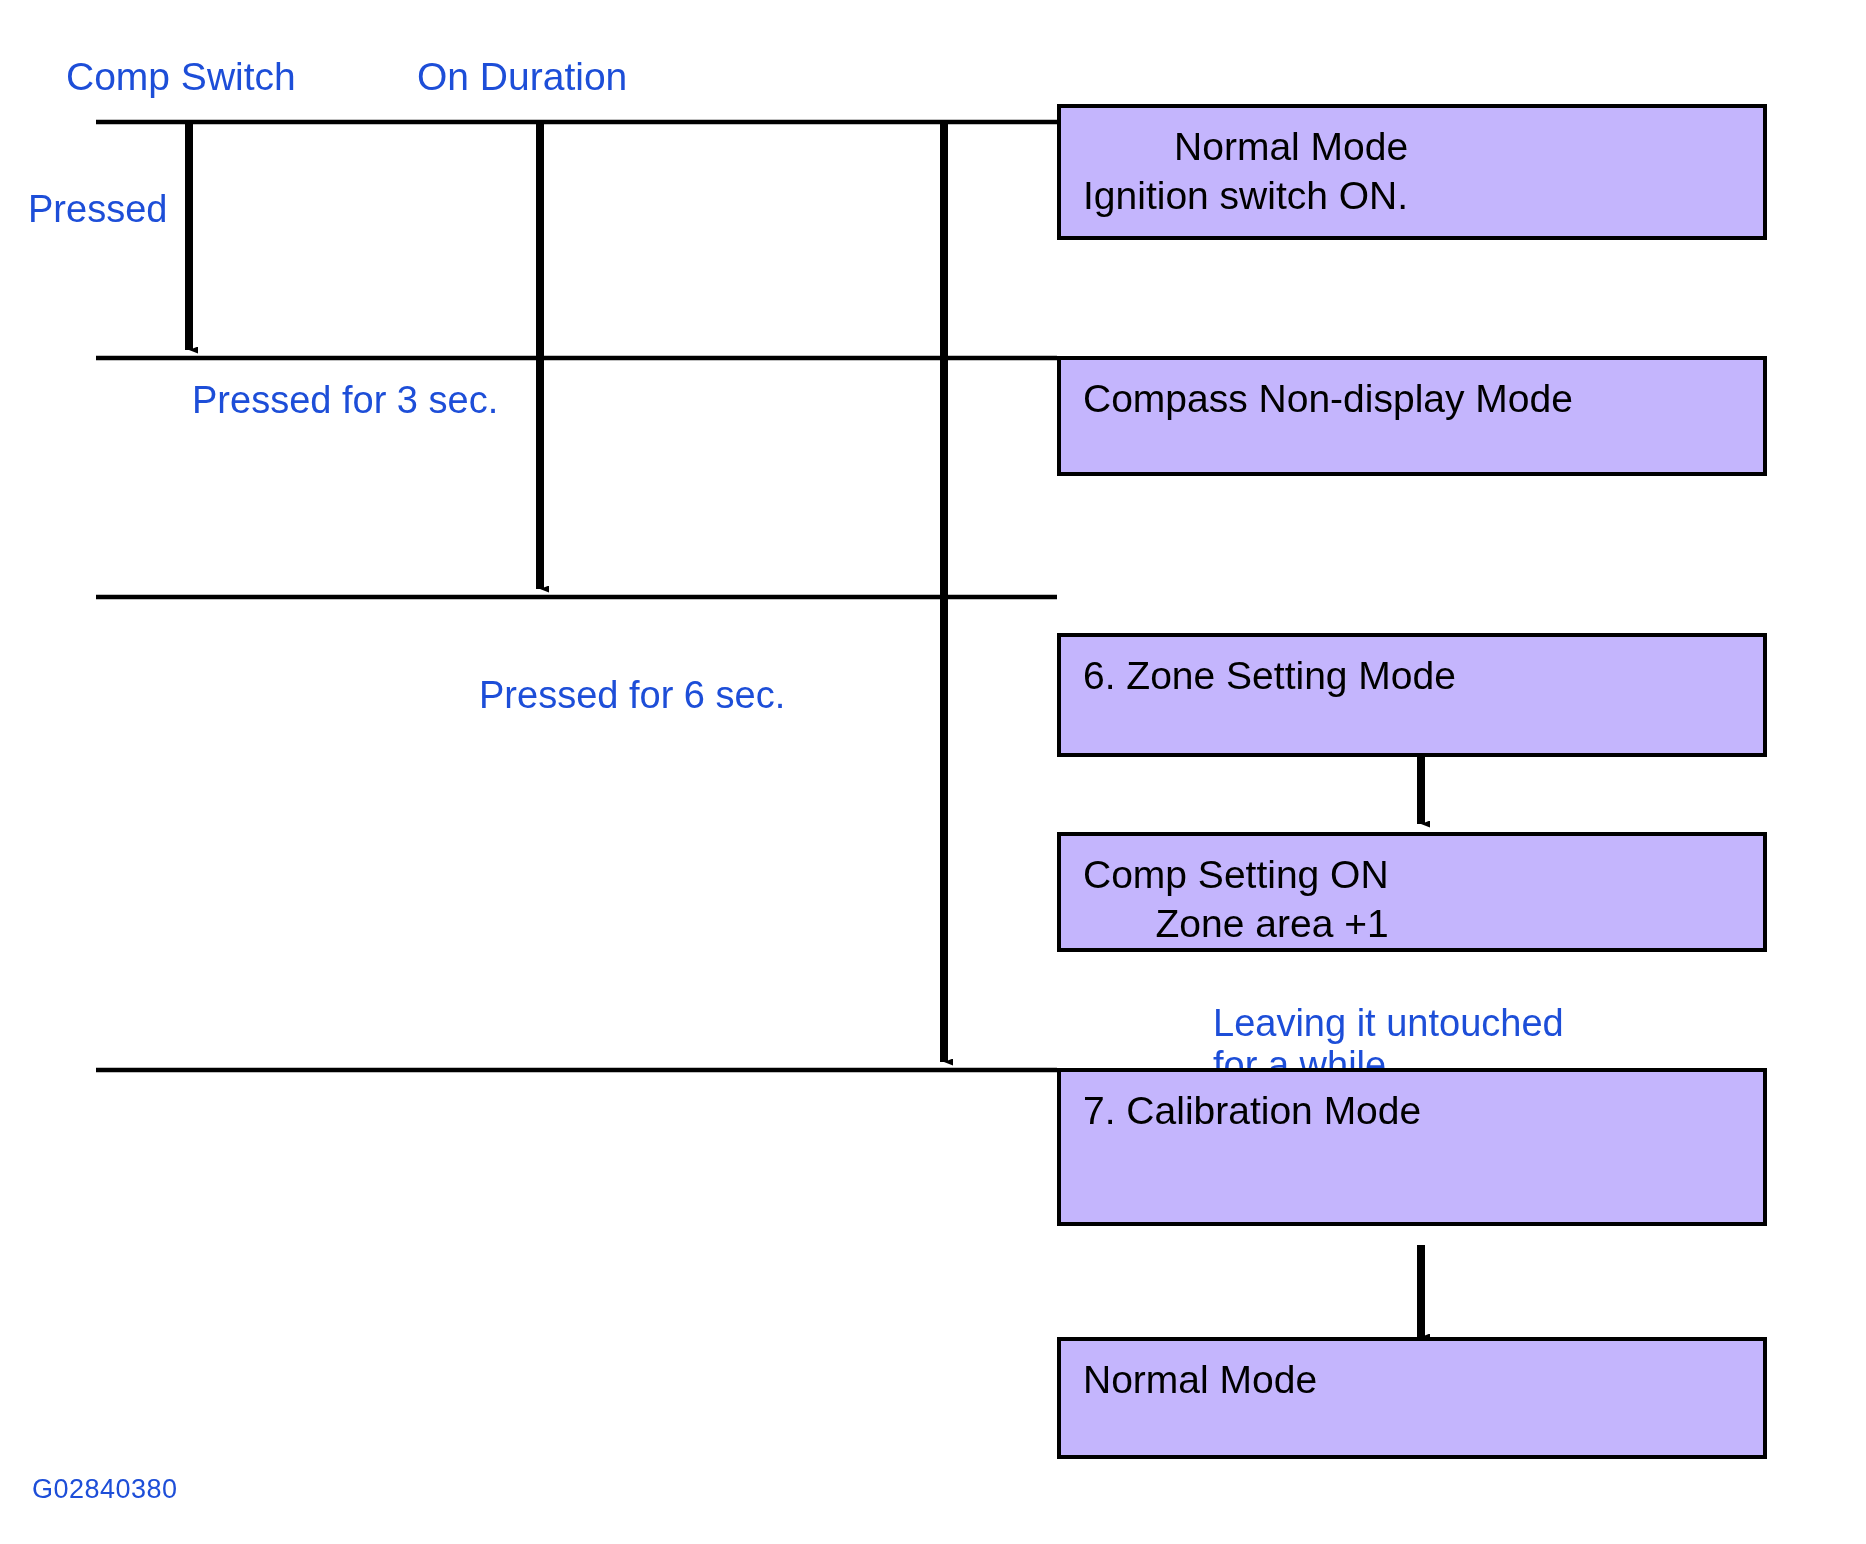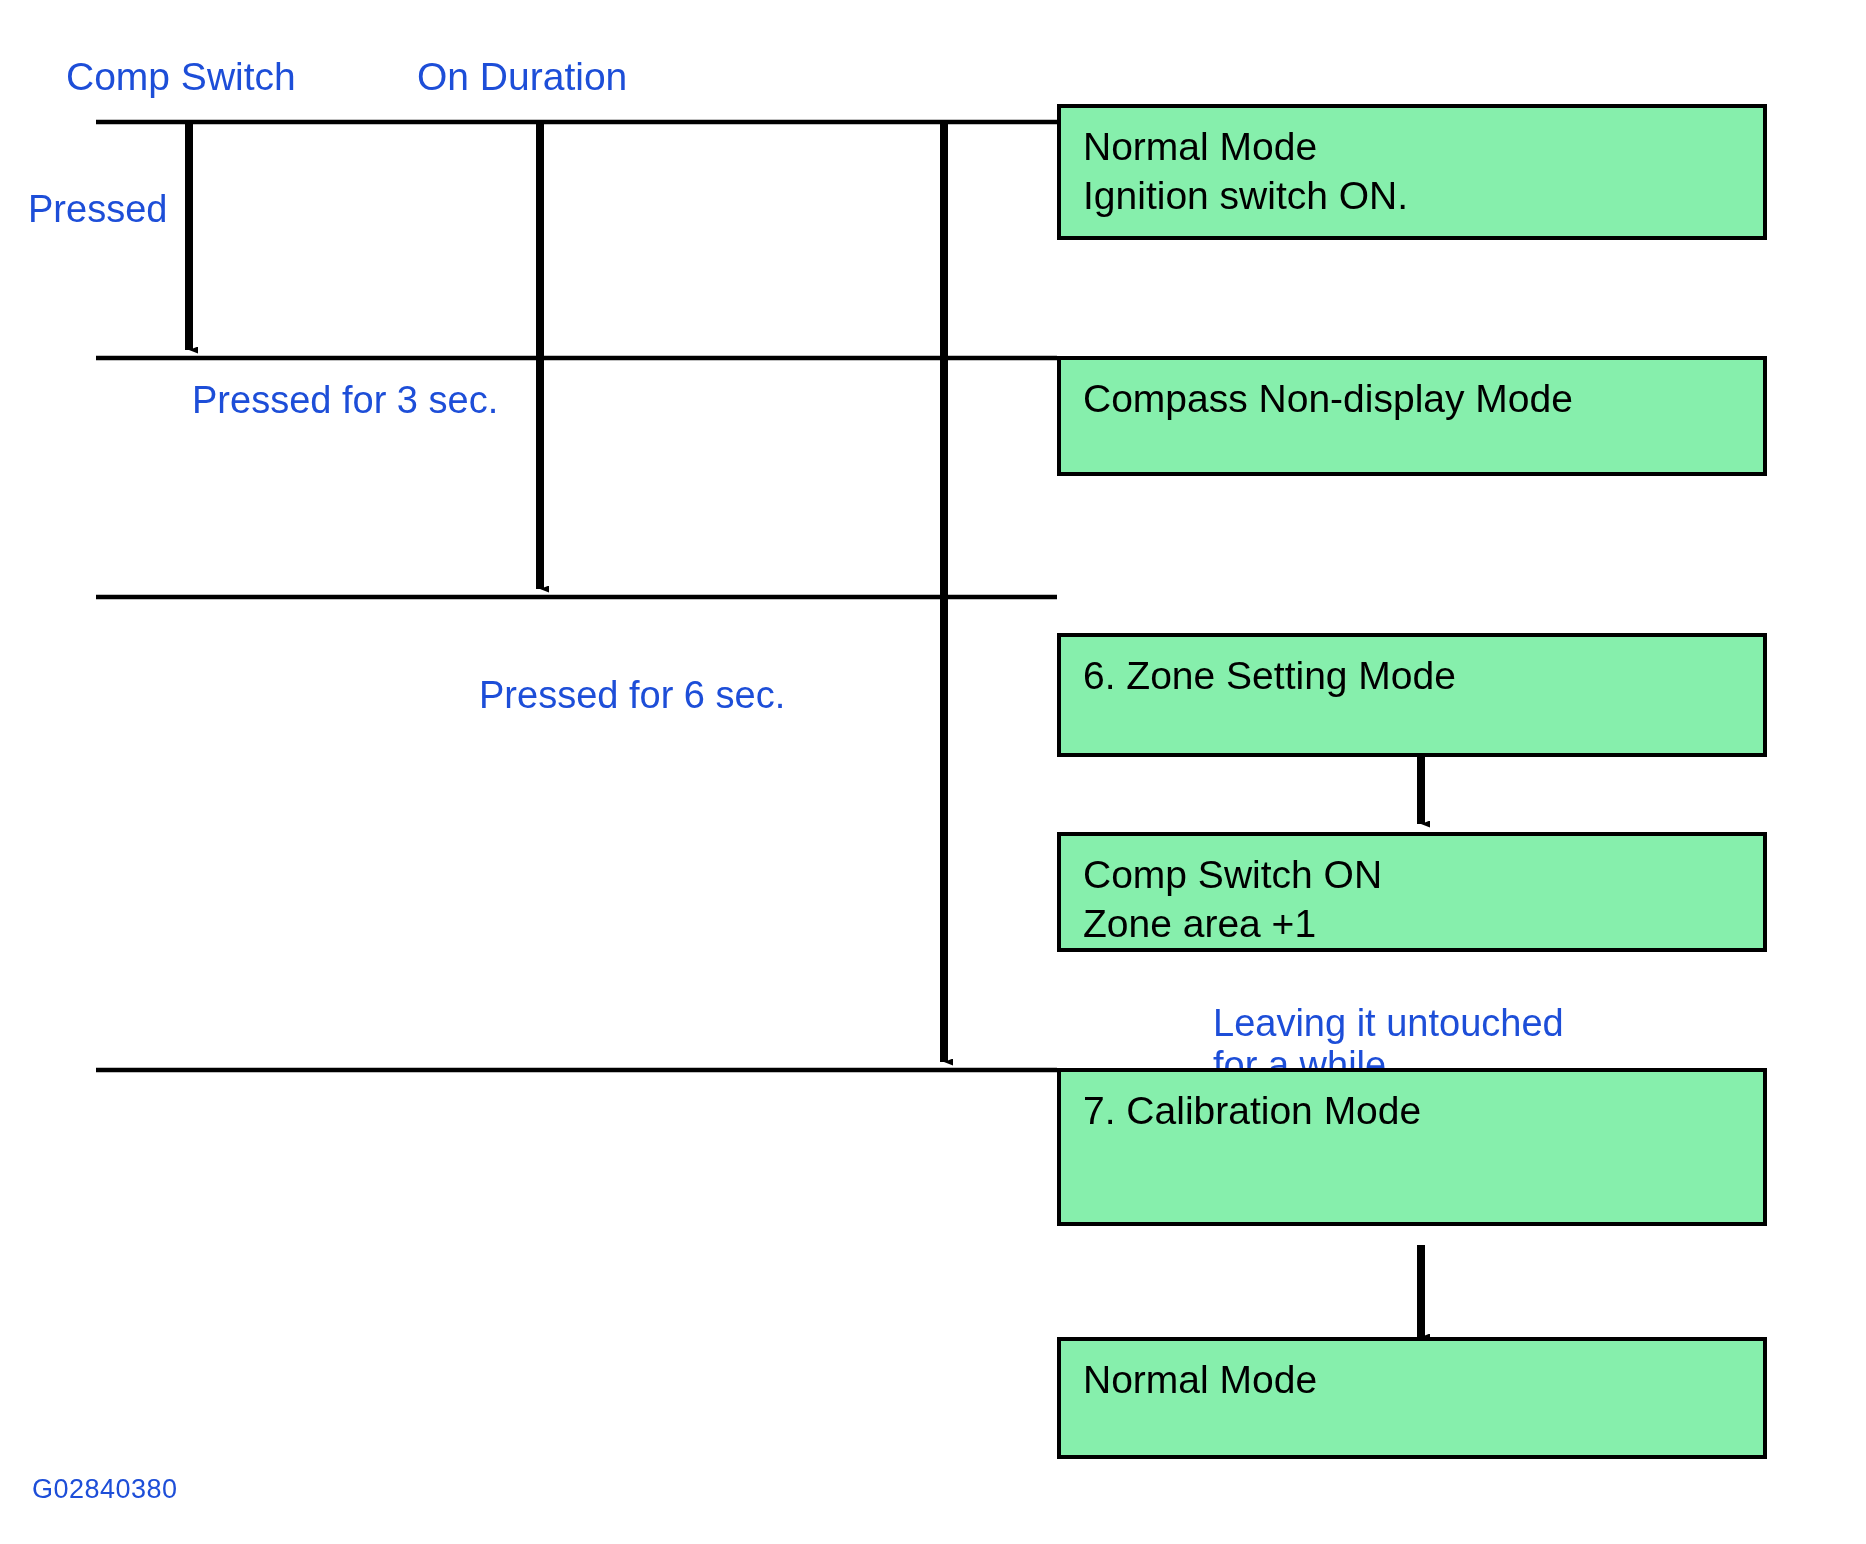--- a/index.html
+++ b/index.html
@@ -36,22 +36,23 @@
     color: #1d4ed8;
     letter-spacing: 0px;
   }
   .hdr { font-size: 39px; }
   .boxtext { font-size: 39px; line-height: 49px; }
   .sidelbl { font-size: 38px; }
   .caption { font-size: 27px; letter-spacing: 0.5px; }
   .state-box {
     position: absolute;
     border: 4px solid #000000;
-    background: #86efac;
+    background: #c4b5fd;
     box-sizing: border-box;
+    text-align: right;
   }
   .state-box .boxtext {
     position: static;
     display: block;
   }
   .state-box-inner {
     position: absolute;
     left: 22px;
     top: 14px;
   }
@@ -117,21 +118,21 @@
 
   <div class="state-box" style="left:1057px; top:595px; width:710px; height:124px;margin-top:38px;">
     <div class="state-box-inner">
       <span class="boxtext">6. Zone Setting Mode</span>
       <span class="boxtext"></span>
     </div>
   </div>
 
   <div class="state-box" style="left:1057px; top:832px; width:710px; height:120px;">
     <div class="state-box-inner">
-      <span class="boxtext">Comp Switch ON</span>
+      <span class="boxtext">Comp Setting ON</span>
       <span class="boxtext">Zone area +1</span>
     </div>
   </div>
 
   <div class="state-box" style="left:1057px; top:1068px; width:710px; height:158px;">
     <div class="state-box-inner">
       <span class="boxtext">7. Calibration Mode</span>
       <span class="boxtext"></span>
     </div>
   </div>

